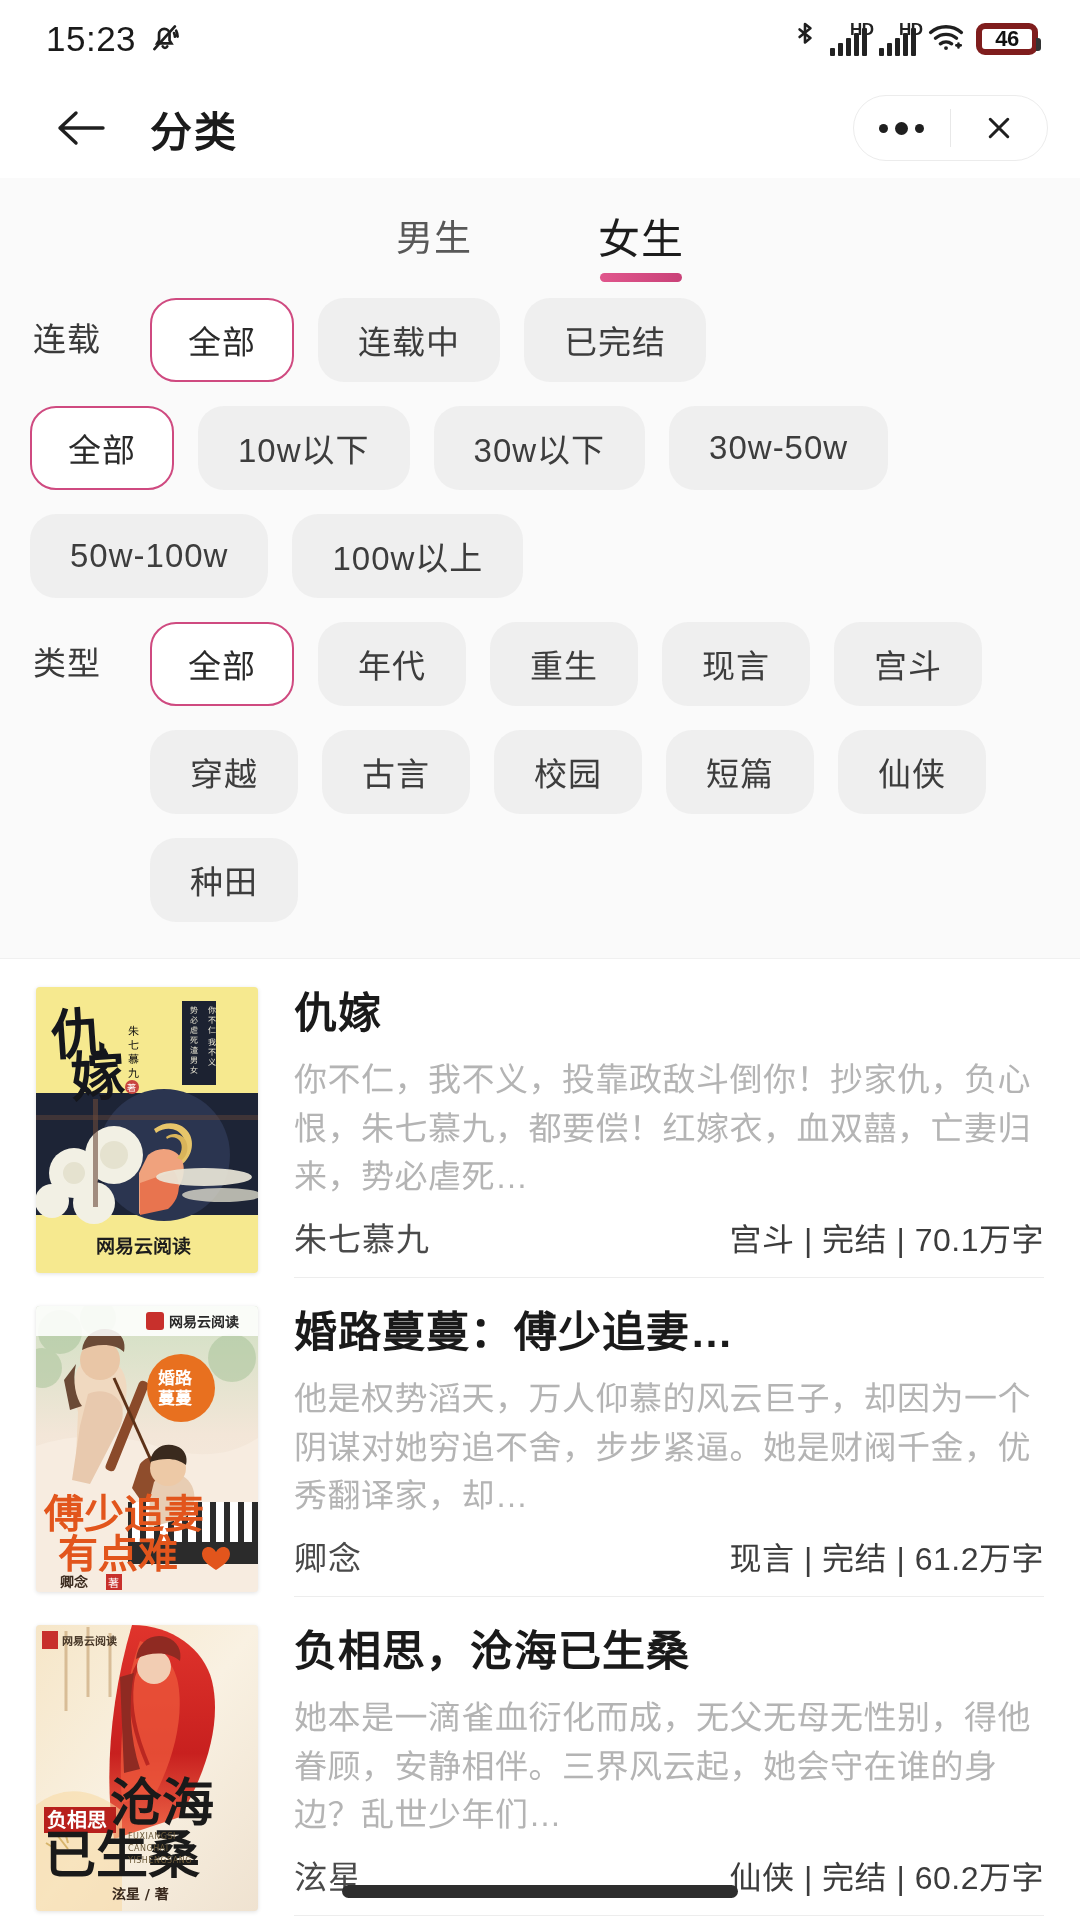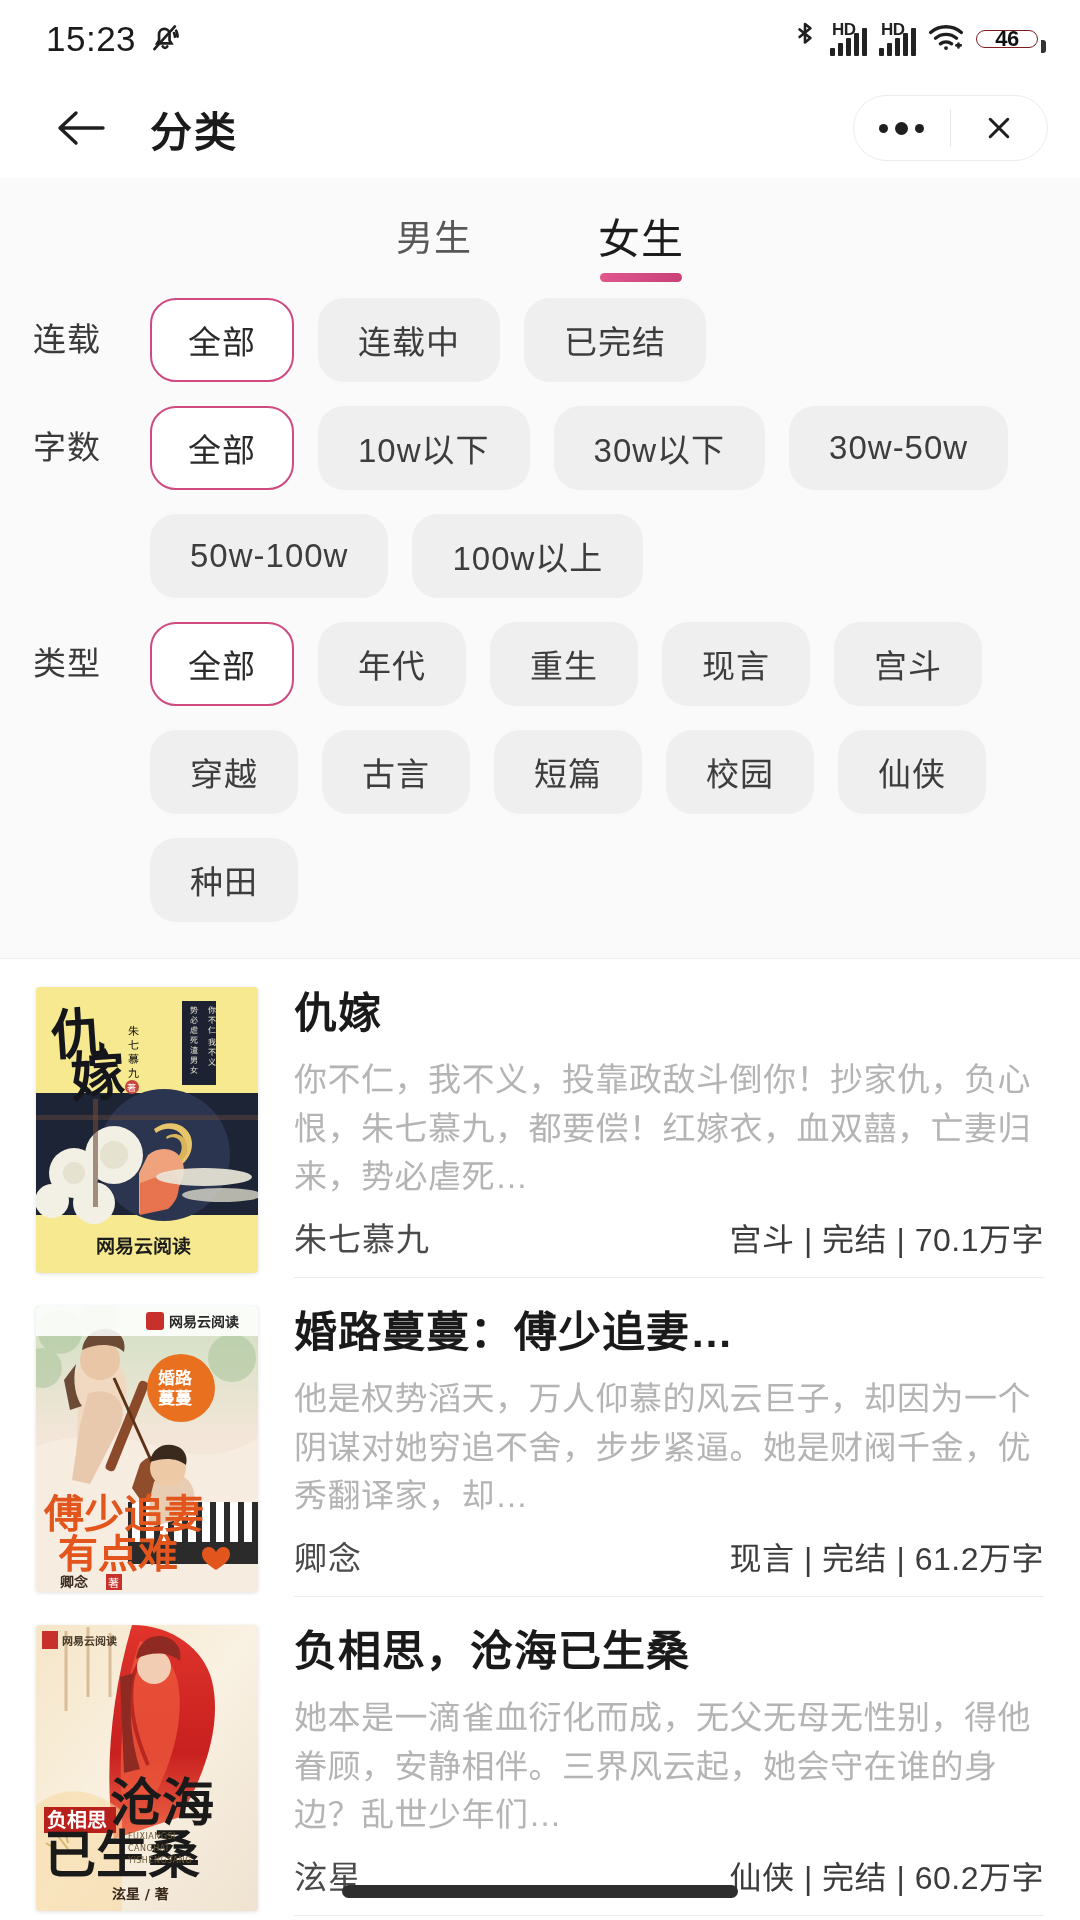--- a/index.html
+++ b/index.html
@@ -18,31 +18,31 @@
     background:#ffffff;
   }
   .sb-left{ display:flex; align-items:center; gap:12px; }
   .sb-time{ font-size:35px; font-weight:500; color:#1a1a1a; letter-spacing:0.5px; }
   .sb-right{ display:flex; align-items:center; gap:12px; }
   .ico{ display:inline-block; }
 
   .bt-ico{ width:26px; height:34px; }
   .sig-wrap{ display:flex; align-items:flex-end; gap:3px; position:relative; height:34px;}
   .hd-tag{ font-size:17px; font-weight:700; color:#222; line-height:1;
-           position:absolute; top:-1px; left:2px; letter-spacing:-0.5px;}
+           position:absolute; top:-1px; left:20px; letter-spacing:-0.5px;}
   .bars{ display:flex; align-items:flex-end; gap:3px; height:28px; margin-top:auto;}
   .bars i{ display:block; width:5px; background:#222; border-radius:1px;}
   .bars i:nth-child(1){height:8px;}
   .bars i:nth-child(2){height:13px;}
   .bars i:nth-child(3){height:18px;}
   .bars i:nth-child(4){height:23px;}
   .bars i:nth-child(5){height:28px;}
   .wifi-ico{ width:36px; height:30px; }
   .batt{
-    width:62px; height:18px; border:1px solid #7f1d1d; border-radius:9px;
+    width:62px; height:32px; border:6px solid #7f1d1d; border-radius:9px;
     display:flex; align-items:center; justify-content:center; position:relative;
     background:#fff;
   }
   .batt::after{
     content:""; position:absolute; right:-9px; top:9px;
     width:5px; height:13px; background:#333; border-radius:0 3px 3px 0;
   }
   .batt span{ font-size:22px; font-weight:600; color:#111; letter-spacing:-0.5px;}
 
   
@@ -258,21 +258,20 @@
           </div>
           <div class="chip">
             <span>连载中</span>
           </div>
           <div class="chip">
             <span>已完结</span>
           </div>
         </div>
       </div>
       <div class="frow">
-        <div class="frow-label">字数</div>
         <div class="chips">
           <div class="chip selected">
             <span>全部</span>
           </div>
           <div class="chip">
             <span>10w以下</span>
           </div>
           <div class="chip">
             <span>30w以下</span>
           </div>
@@ -305,24 +304,24 @@
           <div class="chip">
             <span>宫斗</span>
           </div>
           <div class="chip">
             <span>穿越</span>
           </div>
           <div class="chip">
             <span>古言</span>
           </div>
           <div class="chip">
+            <span>校园</span>
+          </div>
+          <div class="chip">
             <span>短篇</span>
-          </div>
-          <div class="chip">
-            <span>校园</span>
           </div>
           <div class="chip">
             <span>仙侠</span>
           </div>
           <div class="chip">
             <span>种田</span>
           </div>
         </div>
       </div>
     </div>

